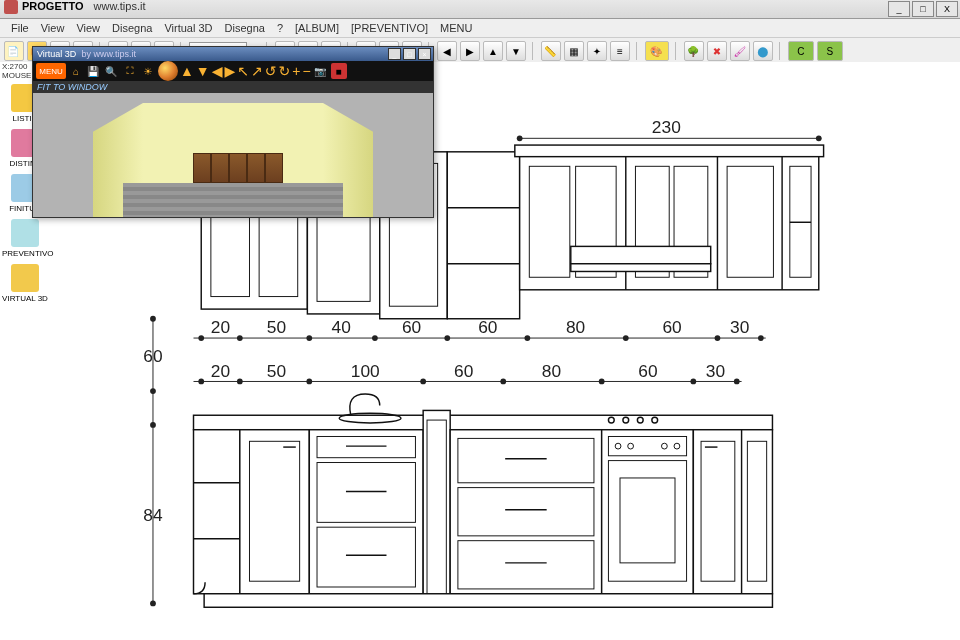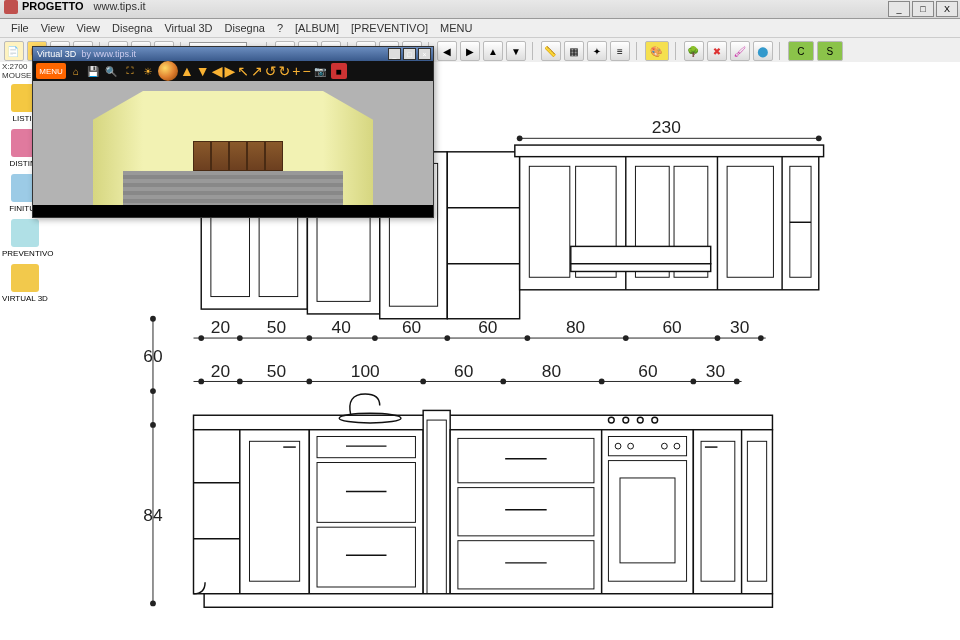--- a/index.html
+++ b/index.html
@@ -313,20 +313,21 @@
       <div class="arrow">▶</div>
       <div class="arrow">↖</div>
       <div class="arrow">↗</div>
       <div class="arrow">↺</div>
       <div class="arrow">↻</div>
       <div class="arrow">+</div>
       <div class="arrow">−</div>
       <div class="vb" style="color:#6cf">📷</div>
       <div class="vb" style="background:#c33">■</div>
     </div>
+    <div class="v3d-fit">FIT TO WINDOW</div>
     <div class="v3d-view">
       <div class="room">
         <div class="wall-l"></div>
           <div class="wall-b"></div>
           <div class="wall-r"></div>
         <div class="floor"></div>
         <div class="cab3d">
           <div></div>
             <div></div>
             <div></div>

